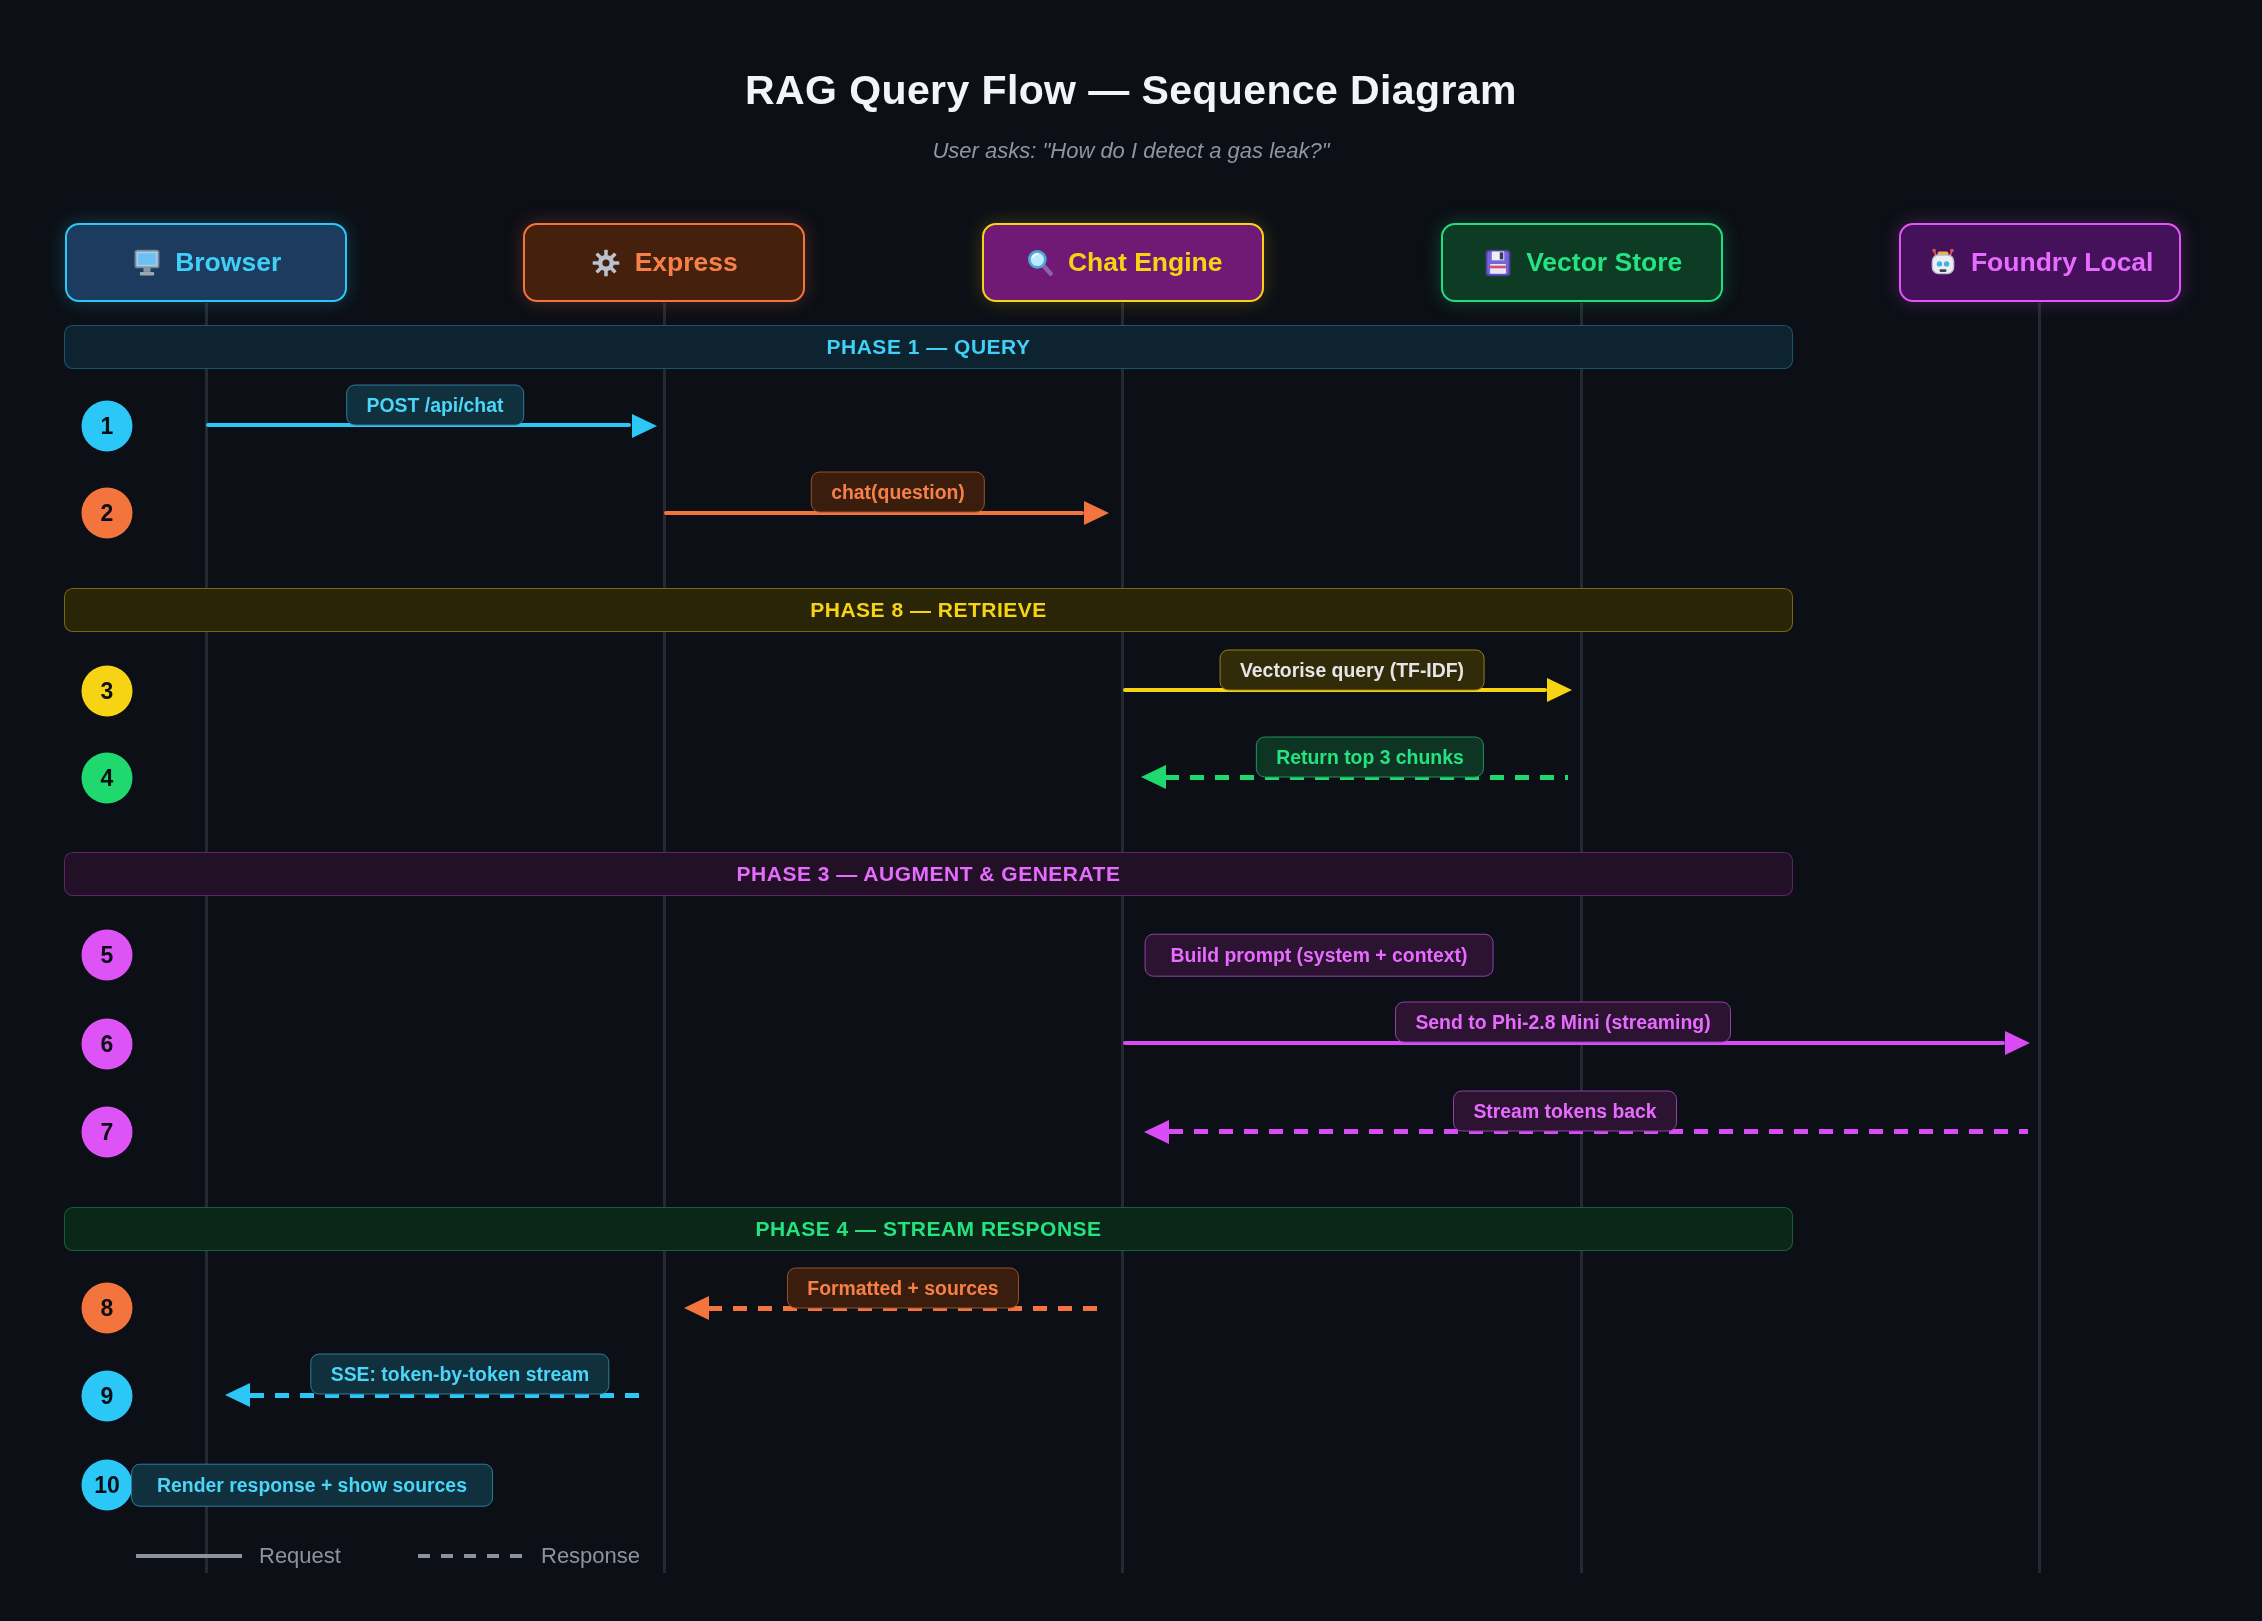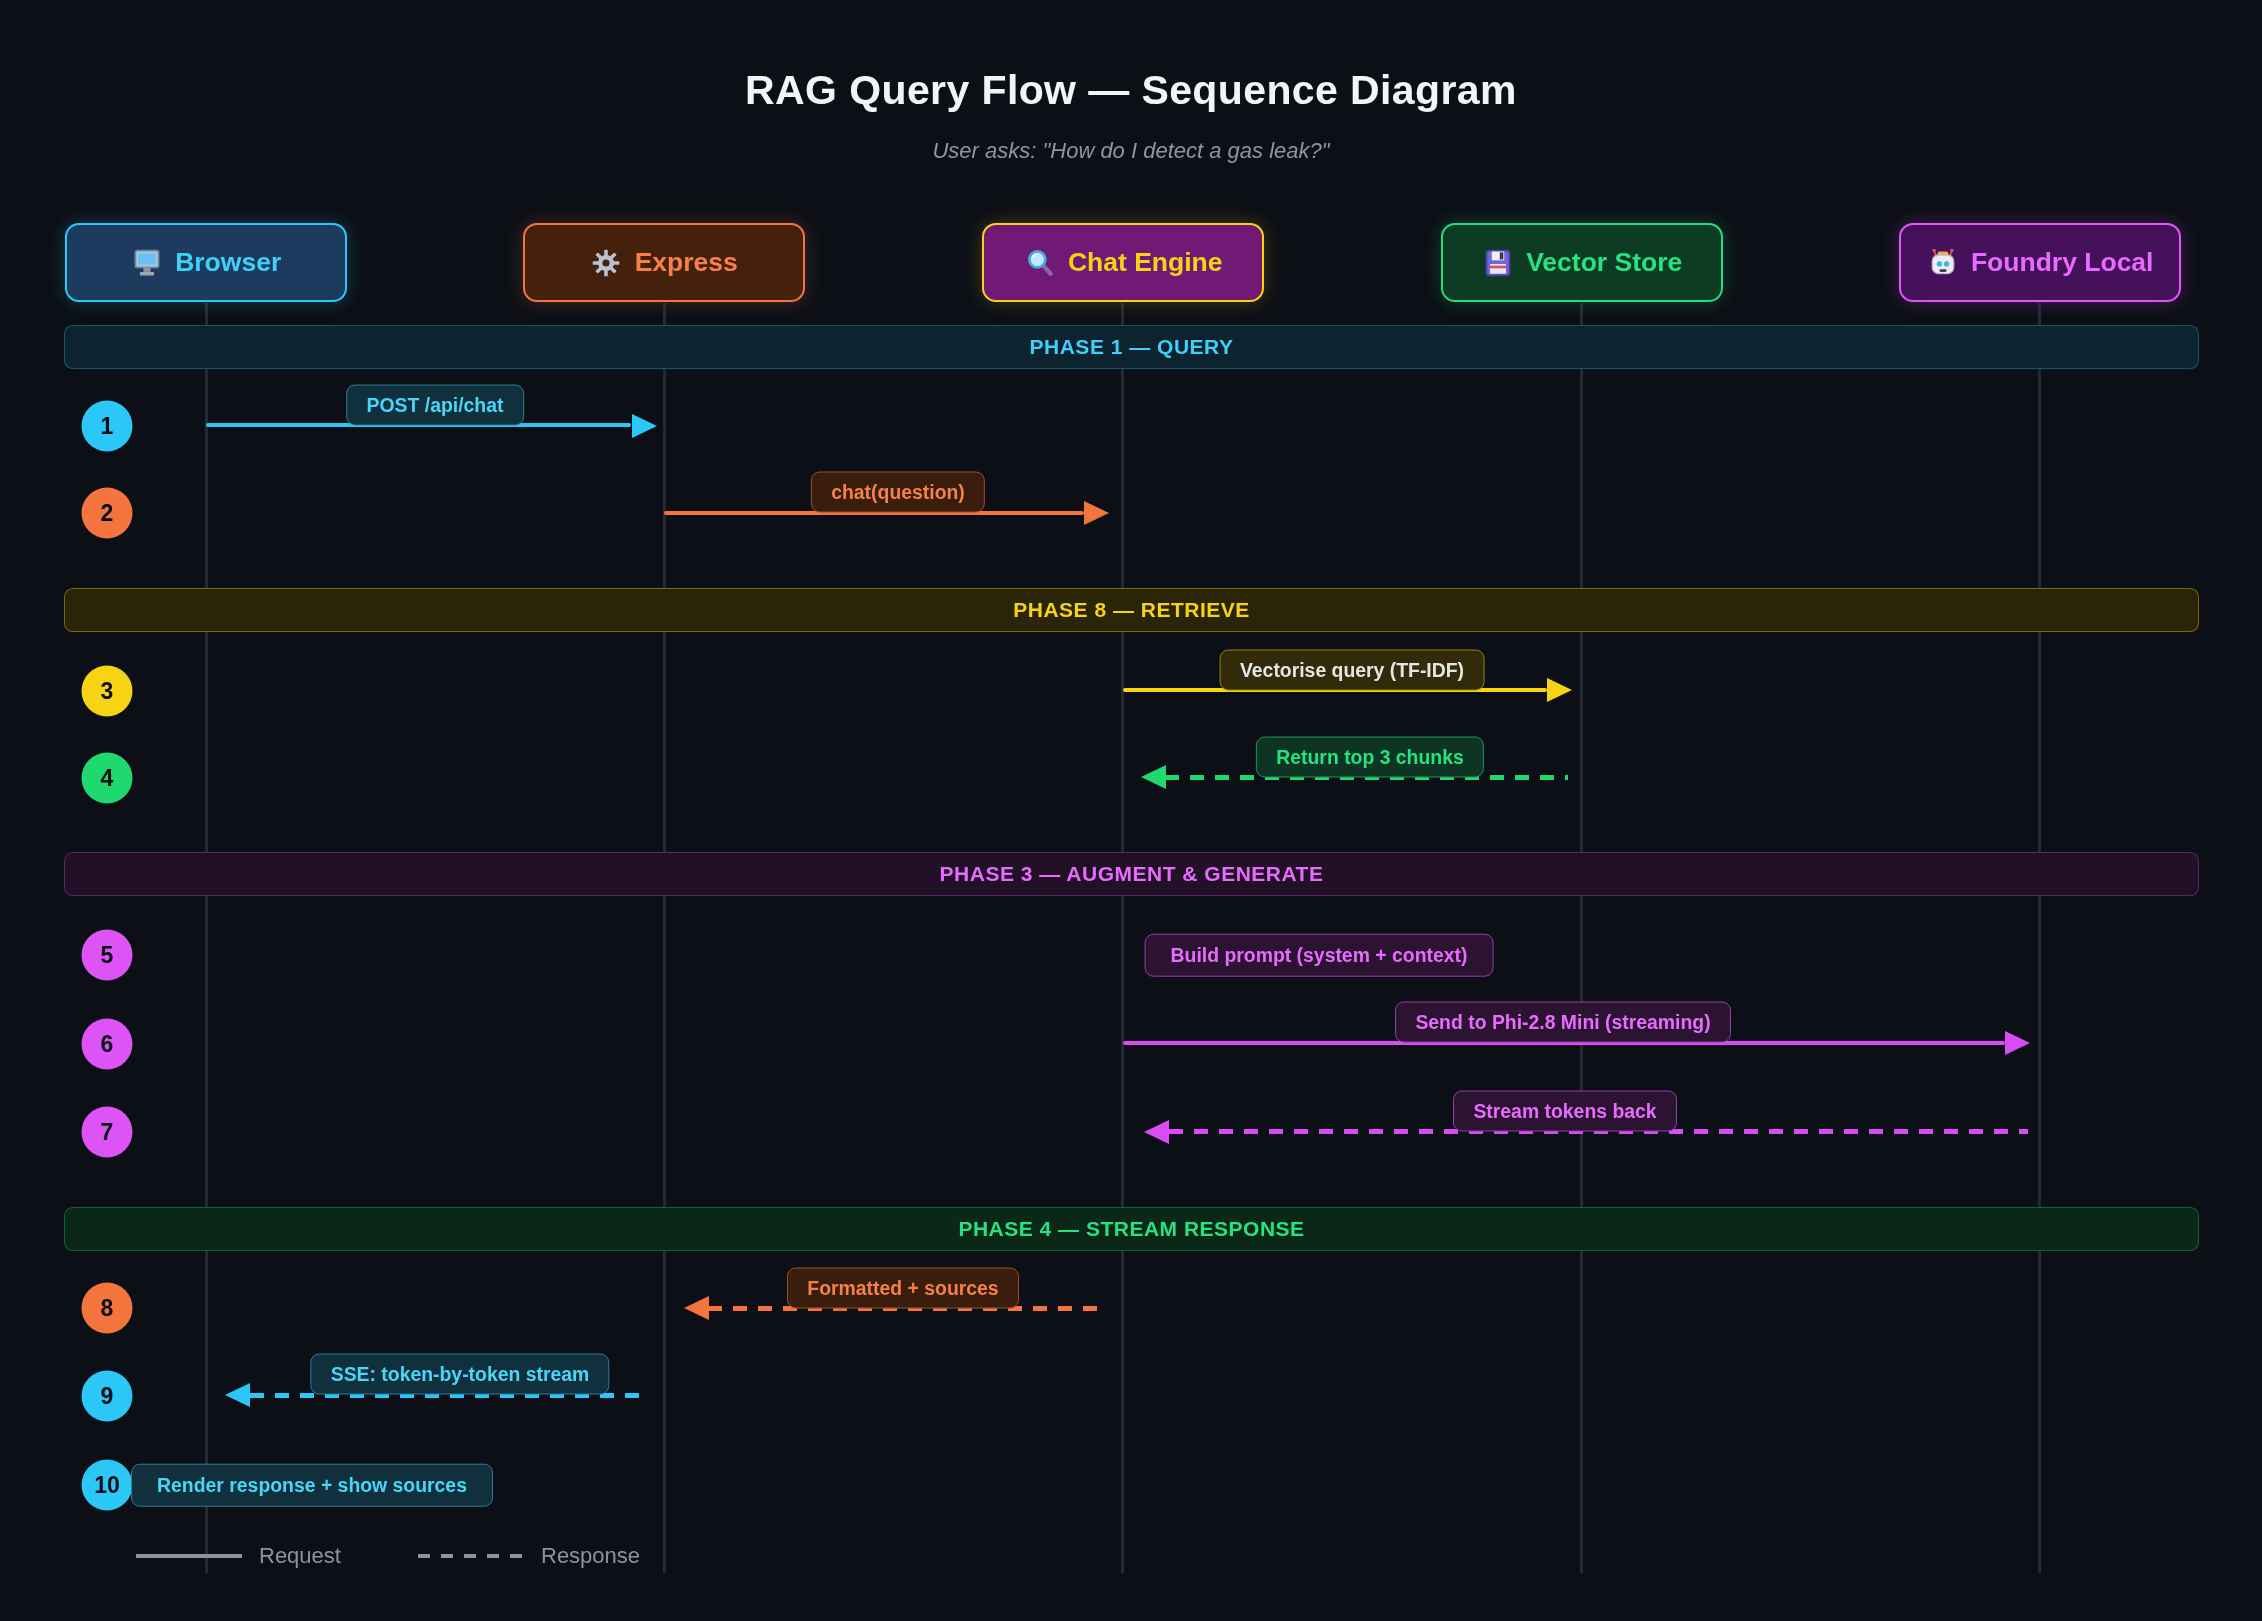--- a/index.html
+++ b/index.html
@@ -21,21 +21,21 @@
   .actor.cyan    { border-color:#2bc8f7; background:#1c3b5e; color:#3fd0f8; box-shadow:0 0 19.4px rgba(43,200,247,.25); }
   .actor.orange  { border-color:#f3743c; background:#45200d; color:#f58048; box-shadow:0 0 19.4px rgba(243,116,60,.25); }
   .actor.yellow  { border-color:#f6d414; background:#701a75; color:#f6d414; box-shadow:0 0 19.4px rgba(246,212,20,.22); }
   .actor.green   { border-color:#22dd7c; background:#0d3b23; color:#25e381; box-shadow:0 0 19.4px rgba(34,221,124,.25); }
   .actor.magenta { border-color:#e255fa; background:#46115b; color:#e86bff; box-shadow:0 0 19.4px rgba(226,85,250,.25); }
 
   
   .lifeline { position:absolute; top:303px; height:1270px; width:2.6px; background:rgba(150,162,178,.18); }
 
   
-  .phase { position:absolute; left:64px; width:2135px; height:44px; border-radius:8.8px;
+  .phase { position:absolute; left:64px; width:1729px; height:44px; border-radius:8.8px;
            border:1.8px solid; display:flex; align-items:center; justify-content:center;
            font-size:21px; font-weight:700; letter-spacing:0.5px; }
   .phase.p1 { background:#0d2330; border-color:rgba(43,200,247,.32); color:#3fd0f8; }
   .phase.p2 { background:#2a2507; border-color:rgba(246,212,20,.38); color:#f6d414; }
   .phase.p3 { background:#221126; border-color:rgba(226,85,250,.30); color:#e86bff; }
   .phase.p4 { background:#0b2718; border-color:rgba(34,221,124,.32); color:#25e381; }
 
   
   .step { position:absolute; width:51px; height:51px; border-radius:50%;
           transform:translate(-50%,-50%); display:flex; align-items:center; justify-content:center;

